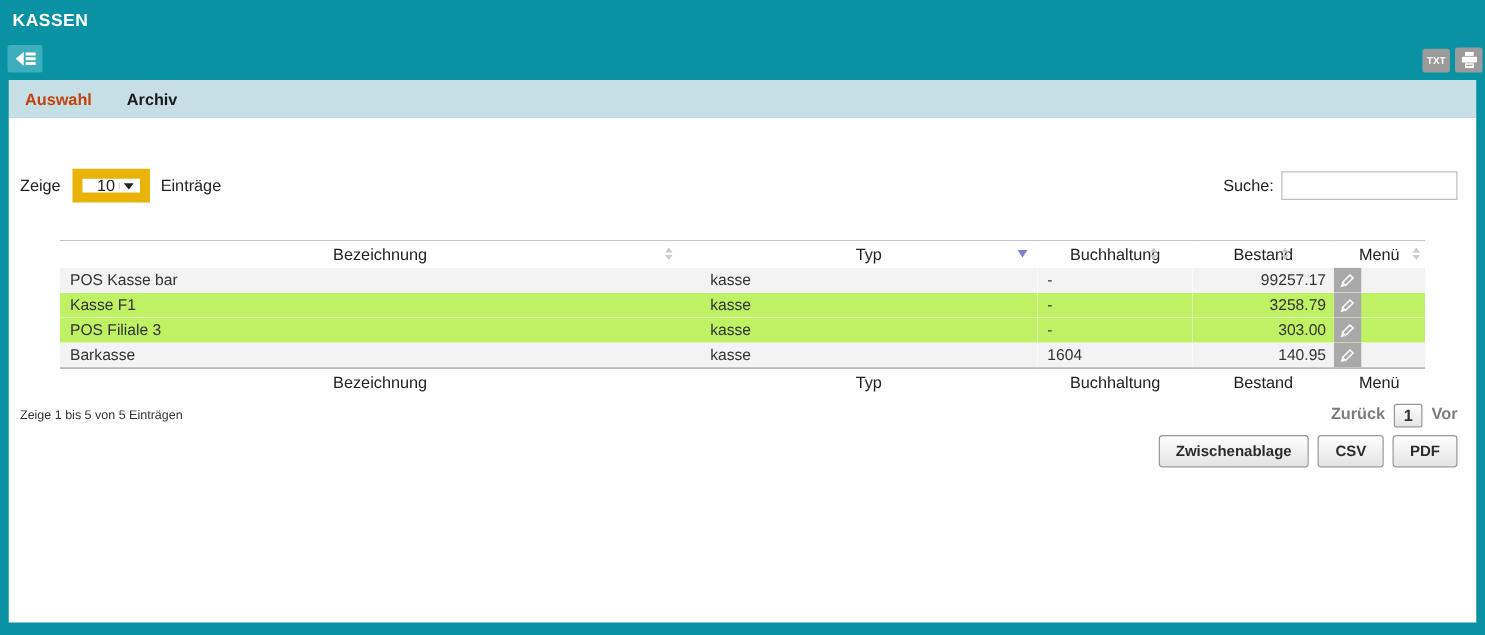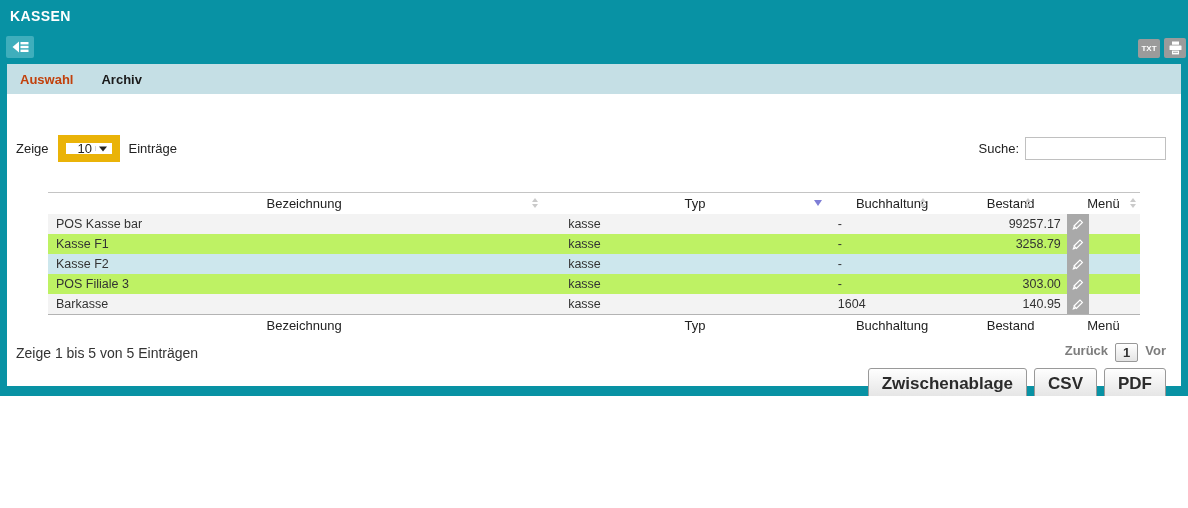--- a/index.html
+++ b/index.html
@@ -1,19 +1,19 @@
 <!DOCTYPE html>
 <html><head>
 <meta charset="utf-8">
 <style>
   * { margin:0; padding:0; box-sizing:border-box; }
   html,body { width:1188px; height:508px; }
   body { font-family:"Liberation Sans", sans-serif; }
 
-  .page { position:relative; width:1188px; height:396px; background:#0892a4; overflow:hidden; }
+  .page { position:relative; width:1188px; height:508px; background:#0892a4; overflow:hidden; }
 
   
   .app-title { position:absolute; left:10px; top:8px; color:#ffffff;
                font-size:14px; font-weight:bold; letter-spacing:.4px; }
   .menu-toggle { position:absolute; left:6px; top:36px; width:28px; height:22px;
                  background:#3faebc; border:none; border-radius:2px;
                  display:flex; align-items:center; justify-content:center; cursor:pointer; }
   .top-right-icons { position:absolute; right:2px; top:38px; display:flex; gap:4px; align-items:center; }
   .txt-btn { width:22px; height:19px; background:#9b9b9b; border:none; border-radius:2px;
              color:#fff; font-size:8px; font-weight:bold; font-family:inherit;
@@ -77,31 +77,31 @@
   .tri-up   { width:0; height:0; border-left:3.5px solid transparent; border-right:3.5px solid transparent; border-bottom:4.5px solid #cacaca; }
   .tri-down { width:0; height:0; border-left:3.5px solid transparent; border-right:3.5px solid transparent; border-top:4.5px solid #cacaca; }
   .sort-single { display:none; width:0; height:0; border-left:4.5px solid transparent;
                  border-right:4.5px solid transparent; border-top:6px solid #7e7ed6; }
   th.sort-none .sort-pair { display:flex; }
   th.sort-desc .sort-single { display:block; }
 
   
   .table-footer-row { margin:6px 15px 0 9px; display:flex;
                       justify-content:space-between; align-items:center; }
-  .info-text { font-size:14px; color:#333; }
+  .info-text { font-size:10px; color:#333; }
   .pagination { display:flex; align-items:flex-start; gap:7px;
                 font-size:13px; font-weight:bold; color:#7d7d7d; }
   .page-link { cursor:default; }
   .page-box { border:1px solid #989898; background:linear-gradient(#ffffff,#e4e4e4);
               color:#333; padding:1px 7px; border-radius:2px; font-weight:bold;
               font-size:13px; cursor:pointer; }
   .export-row { margin:6px 15px 0 0; display:flex; justify-content:flex-end; gap:7px; }
   .export-btn { border:1px solid #999; border-radius:3px;
                 background:linear-gradient(#fefefe,#e3e3e3); font-family:inherit;
-                font-weight:bold; font-size:17px; color:#2b2b2b;
+                font-weight:bold; font-size:12px; color:#2b2b2b;
                 padding:5px 13px; cursor:pointer; }
 </style>
 </head>
 <body>
 
 <div class="page">
 
   <div class="app-title">KASSEN</div>
 
   <button class="menu-toggle">
@@ -230,36 +230,20 @@
         <span style="display:flex;">
           <svg width="14" height="14" viewBox="0 0 14 14">
             <path d="M3 9 L9 3 L11.4 5.4 L5.4 11.4 Z" fill="none" stroke="#ffffff" stroke-width="1.2"></path>
             <path d="M1.4 12.8 L2.6 9.4 L4.9 11.7 Z" fill="#ffffff"></path>
           </svg>
         </span>
       </button>
     </td>
   </tr>
 
-  <tr class="table-row selected">
-    <td class="cell-bezeichnung">Kasse F2</td>
-    <td class="cell-typ">kasse</td>
-    <td class="cell-buchhaltung">-</td>
-    <td class="cell-bestand"></td>
-    <td class="cell-menu">
-      <button class="edit-btn">
-        <span style="display:flex;">
-          <svg width="14" height="14" viewBox="0 0 14 14">
-            <path d="M3 9 L9 3 L11.4 5.4 L5.4 11.4 Z" fill="none" stroke="#ffffff" stroke-width="1.2"></path>
-            <path d="M1.4 12.8 L2.6 9.4 L4.9 11.7 Z" fill="#ffffff"></path>
-          </svg>
-        </span>
-      </button>
-    </td>
-  </tr>
 
   <tr class="table-row even">
     <td class="cell-bezeichnung">POS Filiale 3</td>
     <td class="cell-typ">kasse</td>
     <td class="cell-buchhaltung">-</td>
     <td class="cell-bestand">303.00</td>
     <td class="cell-menu">
       <button class="edit-btn">
         <span style="display:flex;">
           <svg width="14" height="14" viewBox="0 0 14 14">

